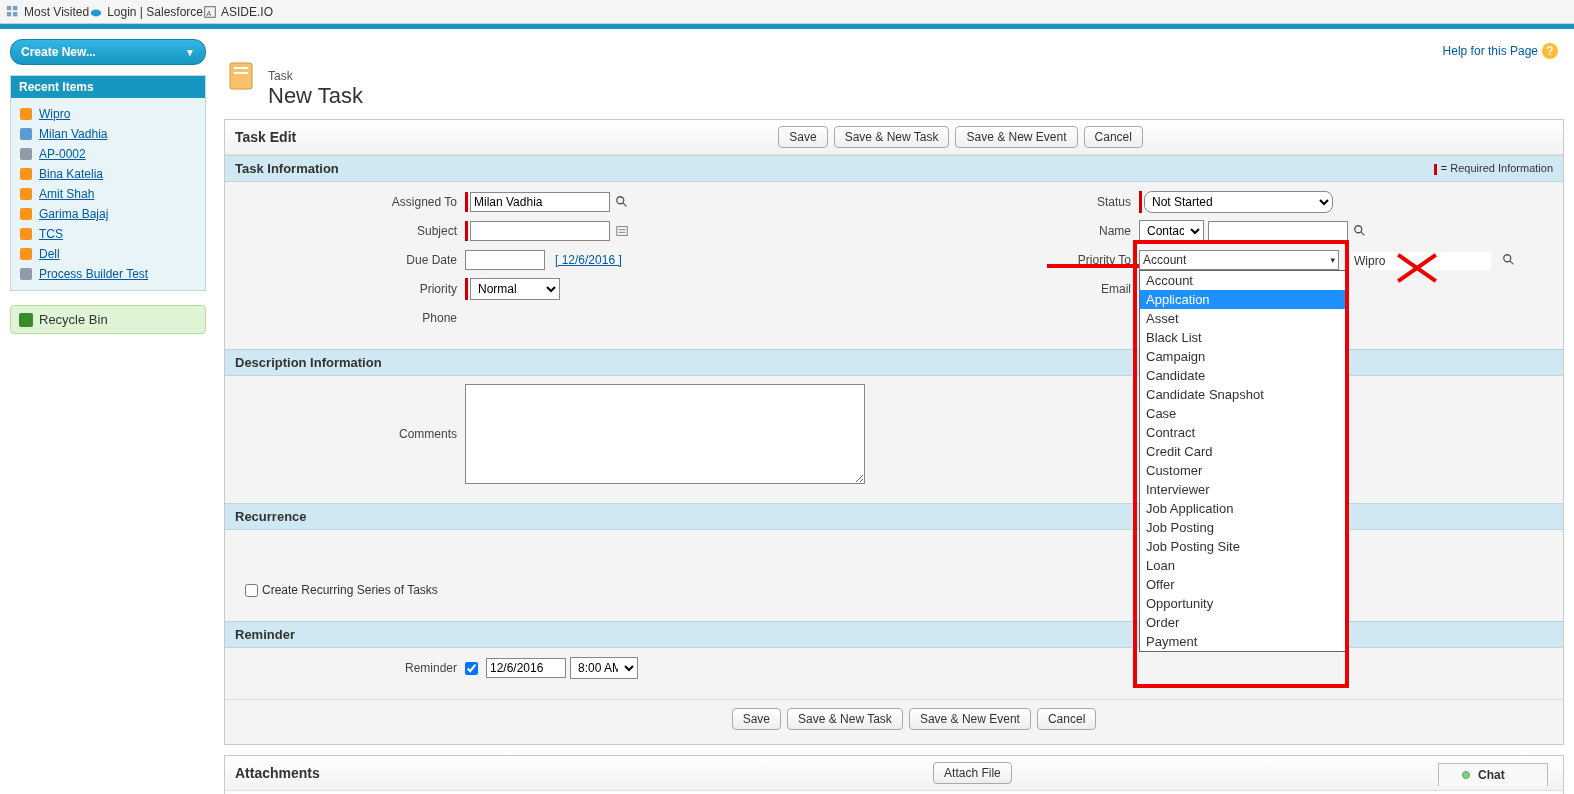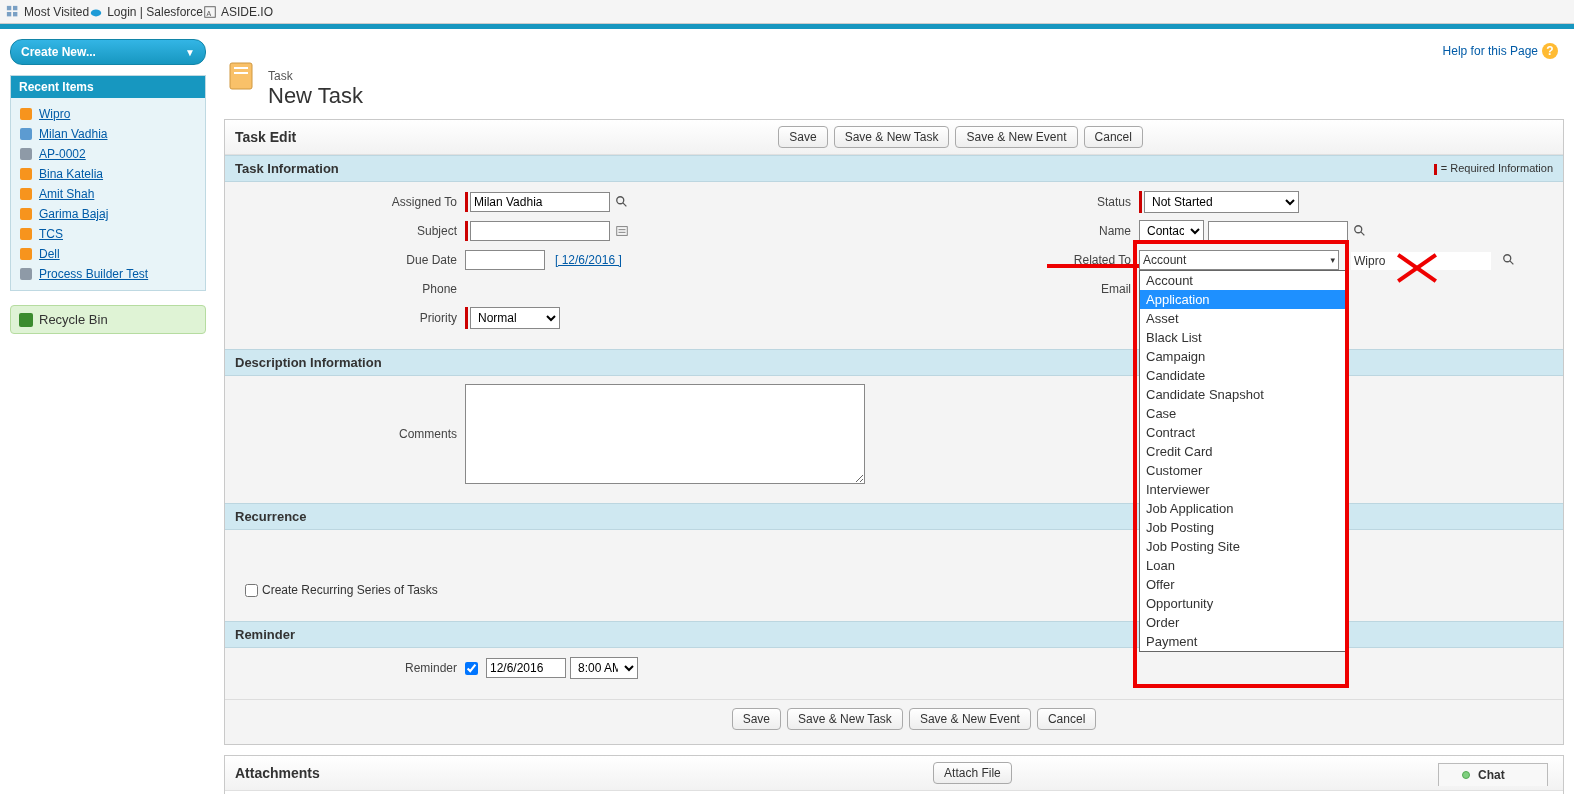--- a/index.html
+++ b/index.html
@@ -39,21 +39,21 @@
 .sect-bd { padding: 8px 10px 14px 10px; background: #f4f4f4; }
 .fm { display: flex; gap: 30px; }
 .col { flex: 1; }
 .row { display: flex; align-items: center; margin-bottom: 5px; min-height: 24px; }
 .lbl { width: 230px; text-align: right; padding-right: 8px; font-size: 12px; color: #444; }
 .val { display: flex; align-items: center; gap: 4px; position: relative; }
 .req { border-left: 3px solid #c00; padding-left: 2px; }
 input[type=text], select, textarea { border: 1px solid #888; font-size: 12px; padding: 2px 3px; background: #fff; font-family: inherit; }
 .txt-sm { width: 140px; }
 .txt-md { width: 140px; }
-.sel-md { width: 155px; }
+.sel-md { width: 189px; border-radius: 8px; }
 .sel-pri { width: 90px; }
 .sel-contact { width: 65px; }
 .lookup { width: 16px; height: 16px; display: inline-flex; align-items: center; justify-content: center; }
 .lookup svg { width: 14px; height: 14px; }
 .date-link { color: #015ba7; text-decoration: underline; font-size: 12px; margin-left: 6px; }
 .txtarea { width: 400px; height: 100px; resize: both; }
 .cb { margin-right: 4px; }
 .related-select { width: 200px; border: 1px solid #888; padding: 2px 3px; font-size: 12px; background: #fff; cursor: pointer; display: flex; justify-content: space-between; align-items: center; }
 .related-select .arr { font-size: 9px; }
 .dropdown { position: absolute; top: 20px; left: 0; width: 208px; max-height: 410px; overflow-y: scroll; background: #fff; border: 1px solid #666; z-index: 100; }
@@ -237,28 +237,28 @@
               </div>
             </div>
             <div class="row">
               <div class="lbl">Due Date</div>
               <div class="val">
                 <input type="text" style="width: 80px;">
                 <a href="#" class="date-link">[ 12/6/2016 ]</a>
               </div>
             </div>
             <div class="row">
-              <div class="lbl">Phone</div>
-              <div class="val"></div>
-            </div>
-            <div class="row">
               <div class="lbl">Priority</div>
               <div class="val req">
                 <select class="sel-pri"><option>Normal</option></select>
               </div>
+            </div>
+            <div class="row">
+              <div class="lbl">Phone</div>
+              <div class="val"></div>
             </div>
           </div>
           <div class="col">
             <div class="row">
               <div class="lbl">Status</div>
               <div class="val req">
                 <select class="sel-md"><option>Not Started</option></select>
               </div>
             </div>
             <div class="row">
@@ -268,21 +268,21 @@
                 <input type="text" class="txt-sm" style="">
                 <span class="lookup">
                     <svg viewBox="0 0 16 16">
                       <circle cx="6" cy="6" r="4" fill="none" stroke="#555" stroke-width="1.5"></circle>
                       <line x1="9" y1="9" x2="13" y2="13" stroke="#555" stroke-width="1.5"></line>
                     </svg>
                   </span>
               </div>
             </div>
             <div class="row">
-              <div class="lbl">Related To</div>
+              <div class="lbl">Priority To</div>
               <div class="val" style="position:relative;">
                 <div class="related-select">
                   <span>Account</span>
                   <span class="arr">▾</span>
                 </div>
                 <span class="wipro-txt">Wipro</span>
                 <span class="lookup wipro-lookup">
                     <svg viewBox="0 0 16 16">
                       <circle cx="6" cy="6" r="4" fill="none" stroke="#555" stroke-width="1.5"></circle>
                       <line x1="9" y1="9" x2="13" y2="13" stroke="#555" stroke-width="1.5"></line>

